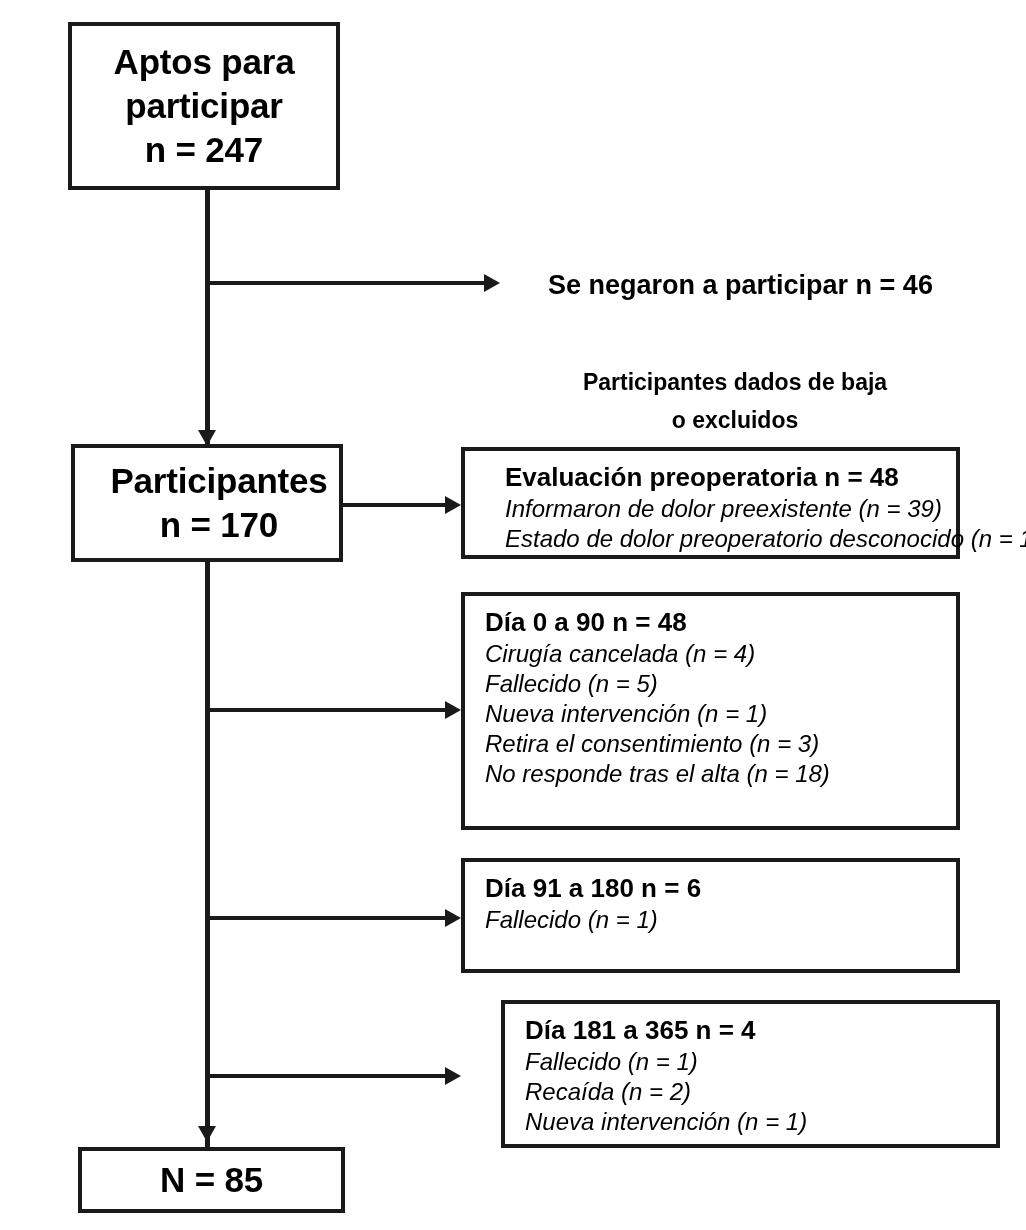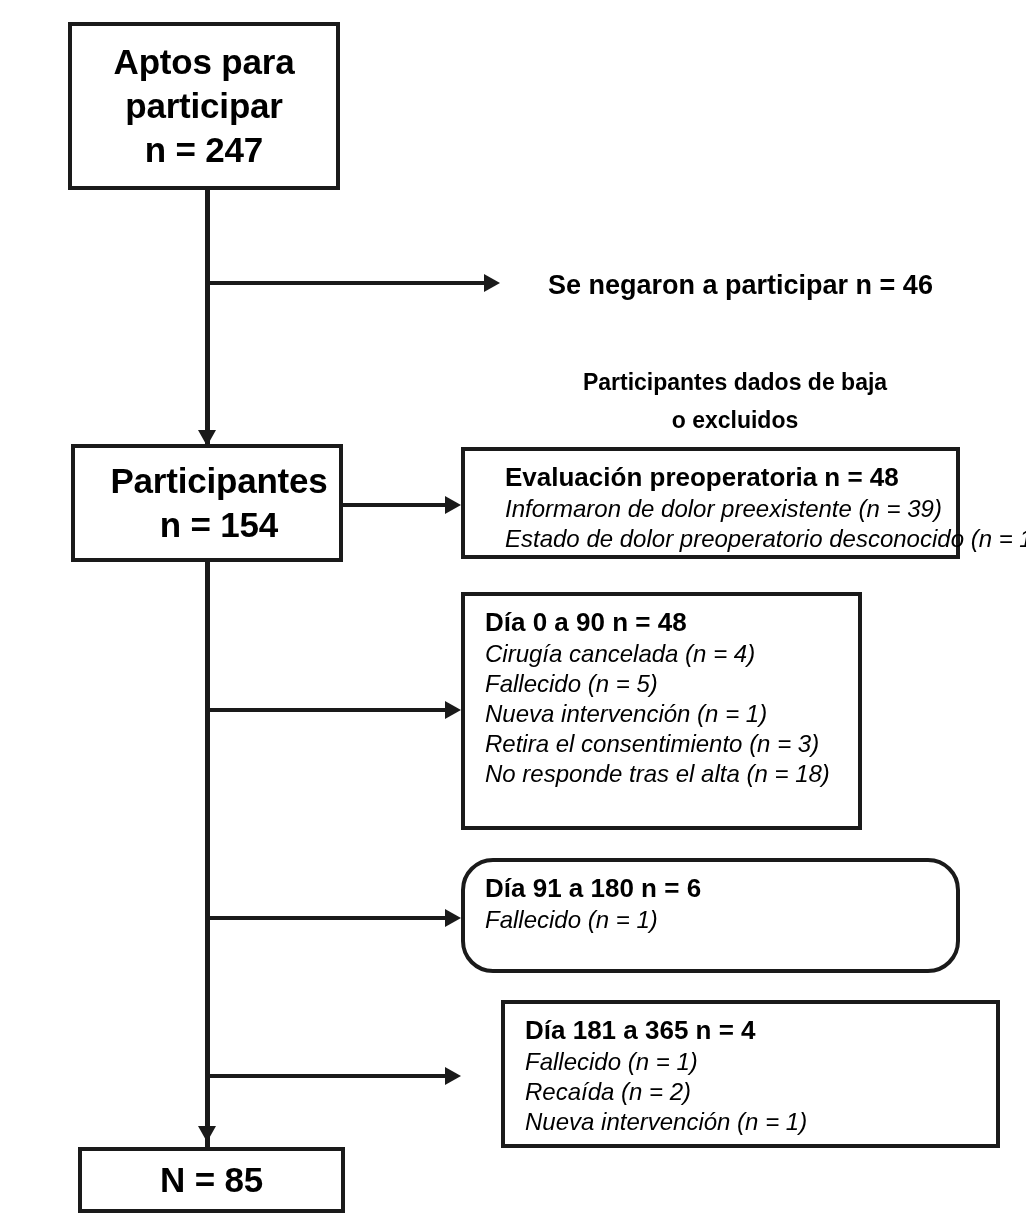--- a/index.html
+++ b/index.html
@@ -128,48 +128,48 @@
   <div class="arrow-down" style="left:198px; top:1126px;"></div>
 
   <div class="box box-main" style="left:68px; top:22px; width:272px; height:168px;">
     <div class="line">Aptos para</div>
     <div class="line">participar</div>
     <div class="line">n = 247</div>
   </div>
 
   <div class="box box-main" style="left:71px; top:444px; width:272px; height:118px;padding-left:24px;">
     <div class="line">Participantes</div>
-    <div class="line">n = 154</div>
+    <div class="line">n = 170</div>
   </div>
 
   <div class="box box-main" style="left:78px; top:1140px; width:267px; height:66px;margin-top:7px;">
     <div class="line">N = 85</div>
   </div>
 
   <div class="free-text" style="left:548px; top:267px;">Se negaron a participar n = 46</div>
 
   <div class="heading-text" style="left:735px; top:363px;">Participantes dados de baja</div>
   <div class="heading-text" style="left:735px; top:401px;">o excluidos</div>
 
   <div class="box box-detail" style="left:461px; top:447px; width:499px; height:112px;padding-left:40px;">
     <div class="detail-title">Evaluación preoperatoria n = 48</div>
     <div class="detail-item">Informaron de dolor preexistente (n = 39)</div>
     <div class="detail-item">Estado de dolor preoperatorio desconocido (n = 19)</div>
   </div>
 
-  <div class="box box-detail" style="left:461px; top:592px; width:401px; height:238px;">
+  <div class="box box-detail" style="left:461px; top:592px; width:499px; height:238px;">
     <div class="detail-title">Día 0 a 90 n = 48</div>
     <div class="detail-item">Cirugía cancelada (n = 4)</div>
     <div class="detail-item">Fallecido (n = 5)</div>
     <div class="detail-item">Nueva intervención (n = 1)</div>
     <div class="detail-item">Retira el consentimiento (n = 3)</div>
     <div class="detail-item">No responde tras el alta (n = 18)</div>
   </div>
 
-  <div class="box box-detail" style="left:461px; top:858px; width:499px; height:115px;border-radius:32px;">
+  <div class="box box-detail" style="left:461px; top:858px; width:499px; height:115px;">
     <div class="detail-title">Día 91 a 180 n = 6</div>
     <div class="detail-item">Fallecido (n = 1)</div>
   </div>
 
   <div class="box box-detail" style="left:461px; top:1000px; width:499px; height:148px;margin-left:40px;">
     <div class="detail-title">Día 181 a 365 n = 4</div>
     <div class="detail-item">Fallecido (n = 1)</div>
     <div class="detail-item">Recaída (n = 2)</div>
     <div class="detail-item">Nueva intervención (n = 1)</div>
   </div>

